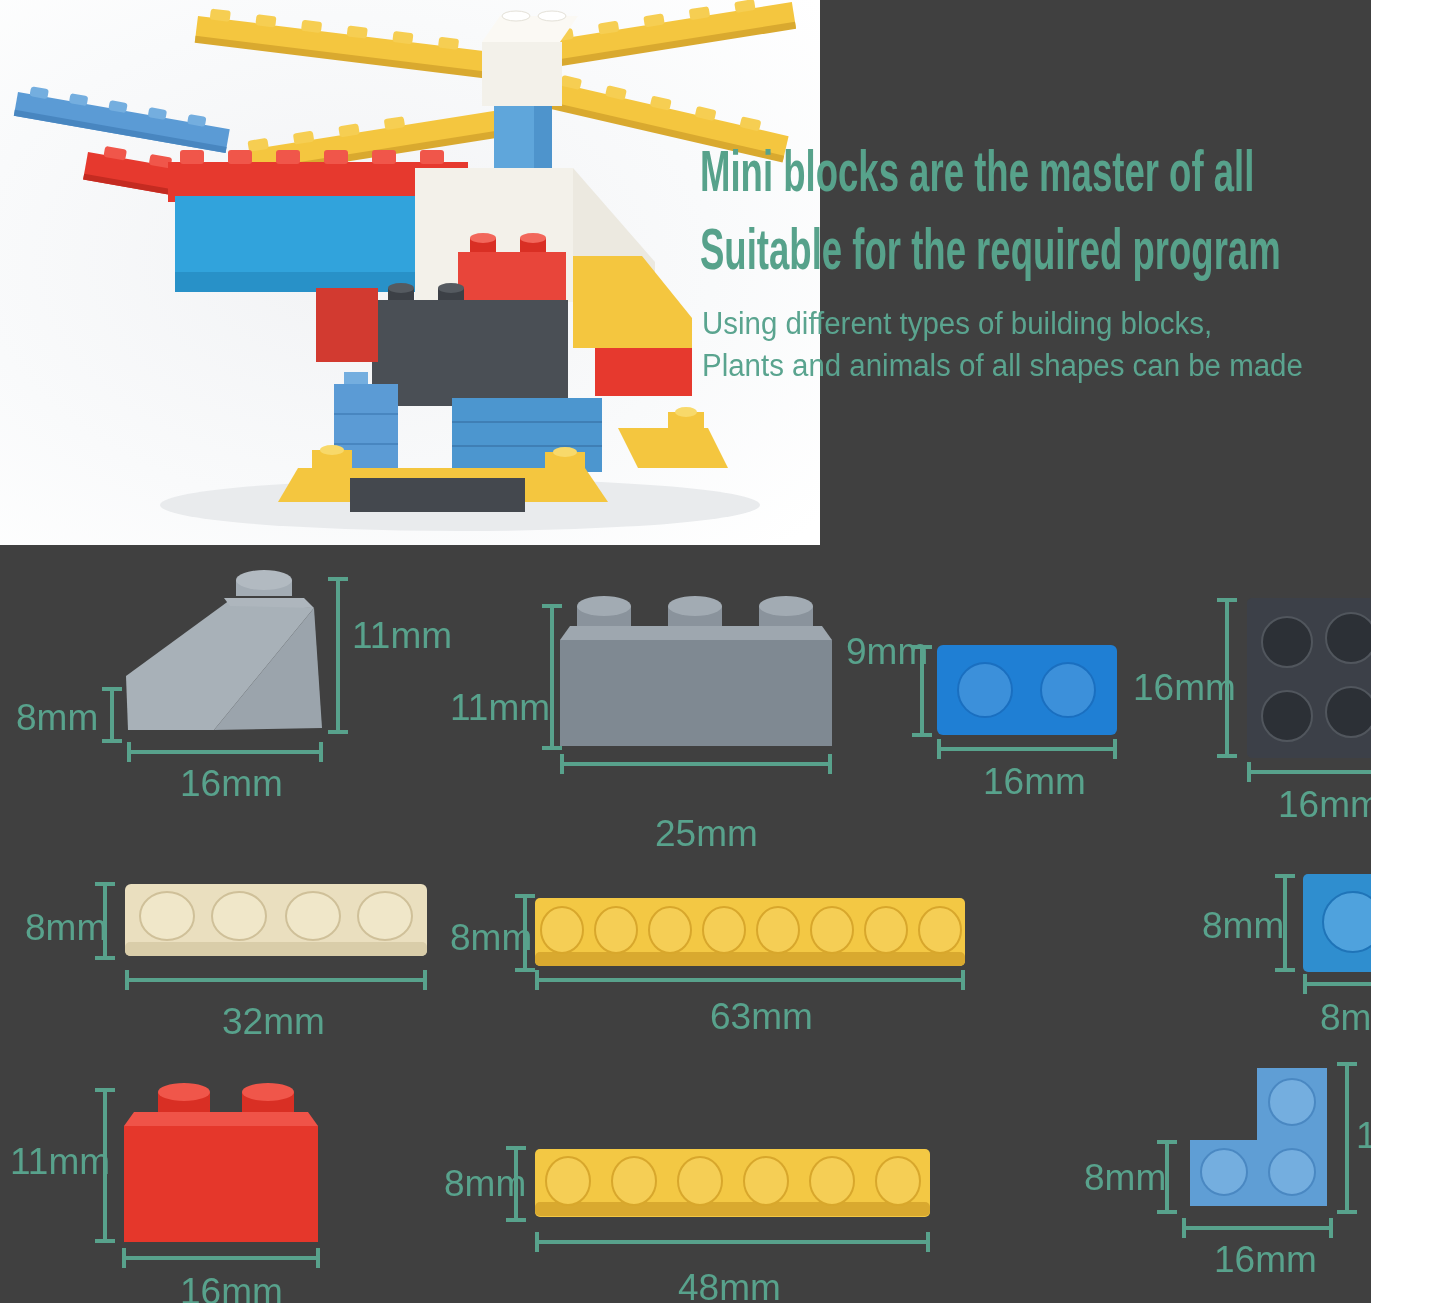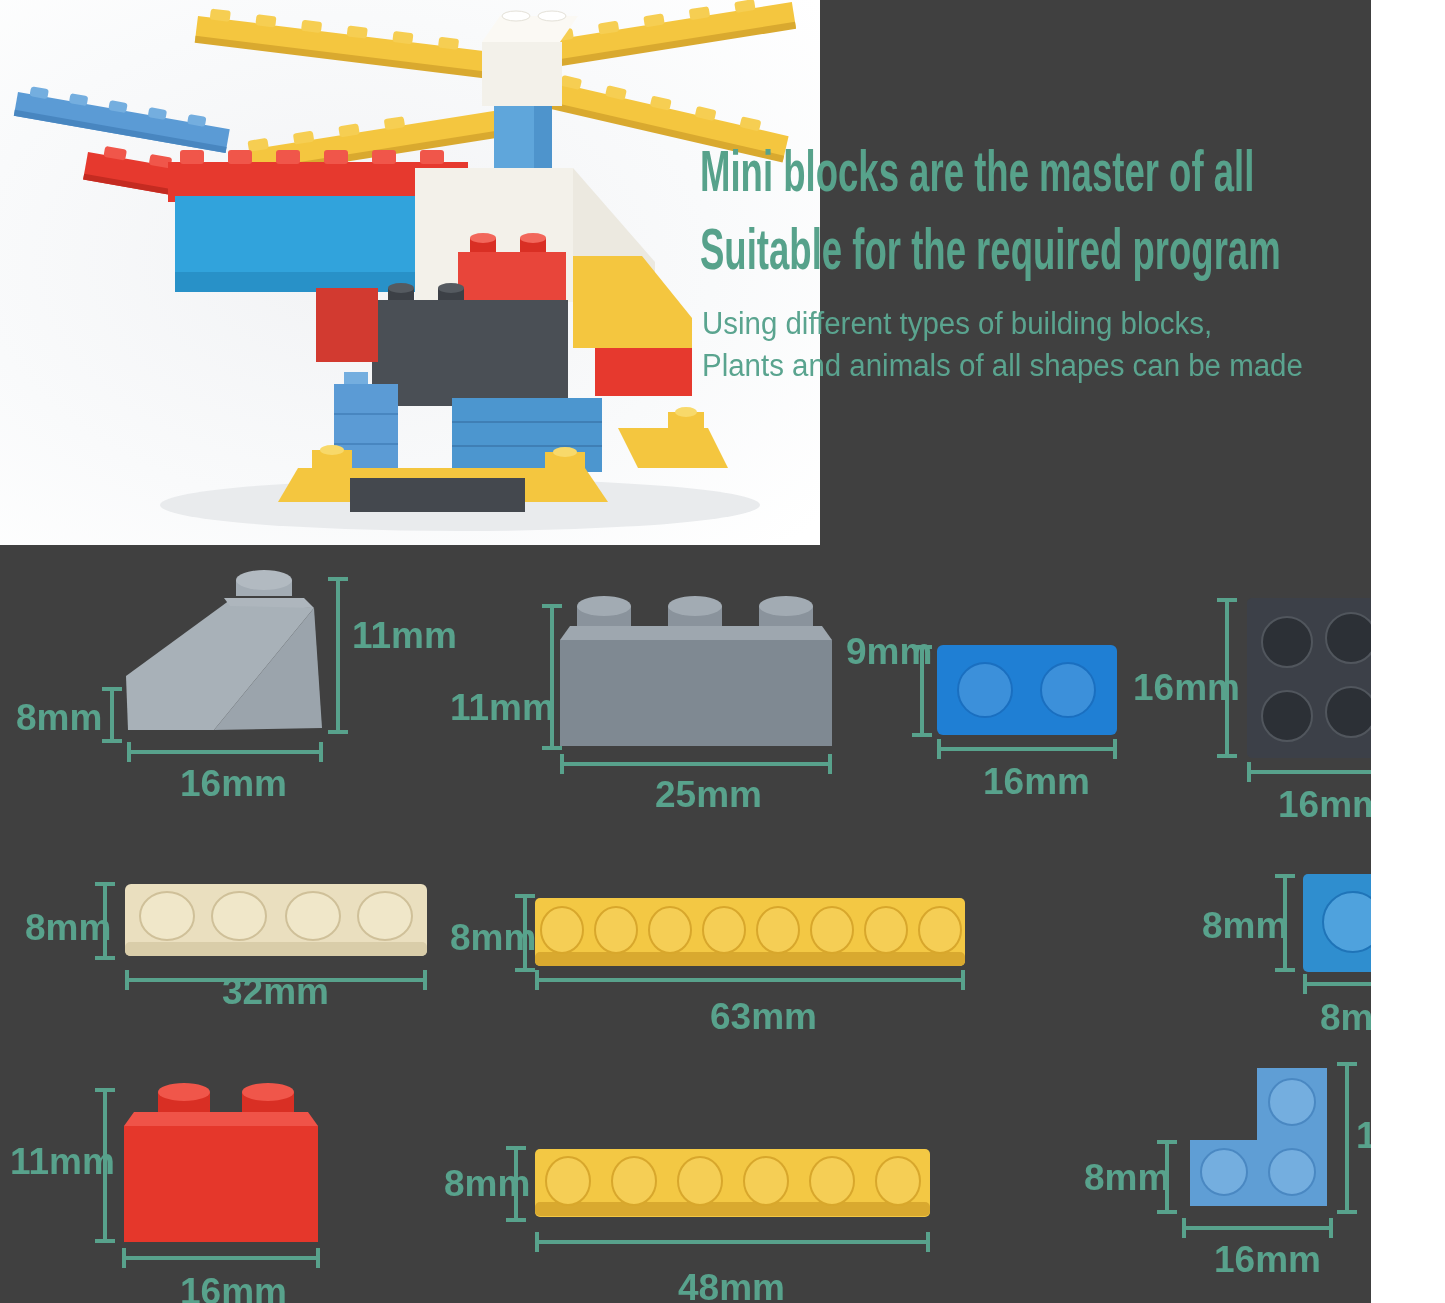--- a/index.html
+++ b/index.html
@@ -12,21 +12,21 @@
           line-height:58px;color:#57A28B;transform:scaleX(0.63);transform-origin:left top;}
   .subline{position:absolute;left:702px;white-space:nowrap;font-weight:400;font-size:31px;
           line-height:36px;color:#5AA48F;transform:scaleX(0.95);transform-origin:left top;}
   
   .dimv{position:absolute;width:4px;background:#58A28C;}
   .dimv::before,.dimv::after{content:"";position:absolute;left:-8px;width:20px;height:4px;background:#58A28C;}
   .dimv::before{top:0;} .dimv::after{bottom:0;}
   .dimh{position:absolute;height:4px;background:#58A28C;}
   .dimh::before,.dimh::after{content:"";position:absolute;top:-8px;width:4px;height:20px;background:#58A28C;}
   .dimh::before{left:0;} .dimh::after{right:0;}
-  .dlabel{position:absolute;font-weight:bold;font-size:37px;line-height:40px;color:#58A28C;white-space:nowrap;}
+  .dlabel{position:absolute;font-weight:normal;font-size:37px;line-height:40px;color:#58A28C;white-space:nowrap;}
 </style>
 </head>
 <body>
 
 <div class="canvas">
 
   <svg class="abs" style="left:0;top:0" width="820" height="545" viewBox="0 0 820 545">
     <defs>
       <radialGradient id="heroBg" cx="42%" cy="48%" r="75%">
         <stop offset="0%" stop-color="#F2F3F5"></stop>
@@ -190,21 +190,21 @@
       <rect x="112" y="14" width="54" height="22" fill="#8A939C"></rect>
         <ellipse cx="139" cy="14" rx="27" ry="10" fill="#A2ABB3"></ellipse>
       <rect x="203" y="14" width="54" height="22" fill="#8A939C"></rect>
         <ellipse cx="230" cy="14" rx="27" ry="10" fill="#A2ABB3"></ellipse>
       <polygon points="14,34 266,34 276,48 4,48" fill="#9EA7AF"></polygon>
       <rect x="4" y="48" width="272" height="106" fill="#7F8992"></rect>
     </svg>
     <div class="dimv" style="left:550px;top:604px;height:146px"></div>
     <div class="dimh" style="left:560px;top:762px;width:272px"></div>
     <div class="dlabel" style="left:450px;top:688px">11mm</div>
-    <div class="dlabel" style="left:655px;top:775px">25mm</div>
+    <div class="dlabel" style="left:655px;top:814px">25mm</div>
   </div>
 
   <div class="fig">
     <svg class="abs" style="left:937px;top:645px" width="180" height="90" viewBox="0 0 180 90">
       <rect x="0" y="0" width="180" height="90" rx="6" fill="#1F7FD4"></rect>
       <circle cx="48" cy="45" r="27" fill="#3C90DA" stroke="#1A6FC0" stroke-width="2"></circle>
       <circle cx="131" cy="45" r="27" fill="#3C90DA" stroke="#1A6FC0" stroke-width="2"></circle>
     </svg>
     <div class="dimv" style="left:920px;top:645px;height:92px"></div>
     <div class="dimh" style="left:937px;top:747px;width:180px"></div>
@@ -231,21 +231,21 @@
       <rect x="0" y="4" width="302" height="72" rx="6" fill="#EADFBF"></rect>
       <rect x="0" y="62" width="302" height="14" rx="5" fill="#D9CDA9"></rect>
       <ellipse cx="42" cy="36" rx="27" ry="24" fill="#F0E7C9" stroke="#CFC099" stroke-width="2"></ellipse>
       <ellipse cx="114" cy="36" rx="27" ry="24" fill="#F0E7C9" stroke="#CFC099" stroke-width="2"></ellipse>
       <ellipse cx="188" cy="36" rx="27" ry="24" fill="#F0E7C9" stroke="#CFC099" stroke-width="2"></ellipse>
       <ellipse cx="260" cy="36" rx="27" ry="24" fill="#F0E7C9" stroke="#CFC099" stroke-width="2"></ellipse>
     </svg>
     <div class="dimv" style="left:103px;top:882px;height:78px"></div>
     <div class="dimh" style="left:125px;top:978px;width:302px"></div>
     <div class="dlabel" style="left:25px;top:908px">8mm</div>
-    <div class="dlabel" style="left:222px;top:972px">32mm</div>
+    <div class="dlabel" style="left:222px;top:1002px">32mm</div>
   </div>
 
   <div class="fig">
     <svg class="abs" style="left:535px;top:892px" width="430" height="82" viewBox="0 0 430 82">
       <rect x="0" y="6" width="430" height="68" rx="5" fill="#F3C844"></rect>
       <rect x="0" y="60" width="430" height="14" rx="5" fill="#D9A92F"></rect>
       <ellipse cx="27" cy="38" rx="21" ry="23" fill="#F5CE55" stroke="#D8A72C" stroke-width="2"></ellipse>
       <ellipse cx="81" cy="38" rx="21" ry="23" fill="#F5CE55" stroke="#D8A72C" stroke-width="2"></ellipse>
       <ellipse cx="135" cy="38" rx="21" ry="23" fill="#F5CE55" stroke="#D8A72C" stroke-width="2"></ellipse>
       <ellipse cx="189" cy="38" rx="21" ry="23" fill="#F5CE55" stroke="#D8A72C" stroke-width="2"></ellipse>

